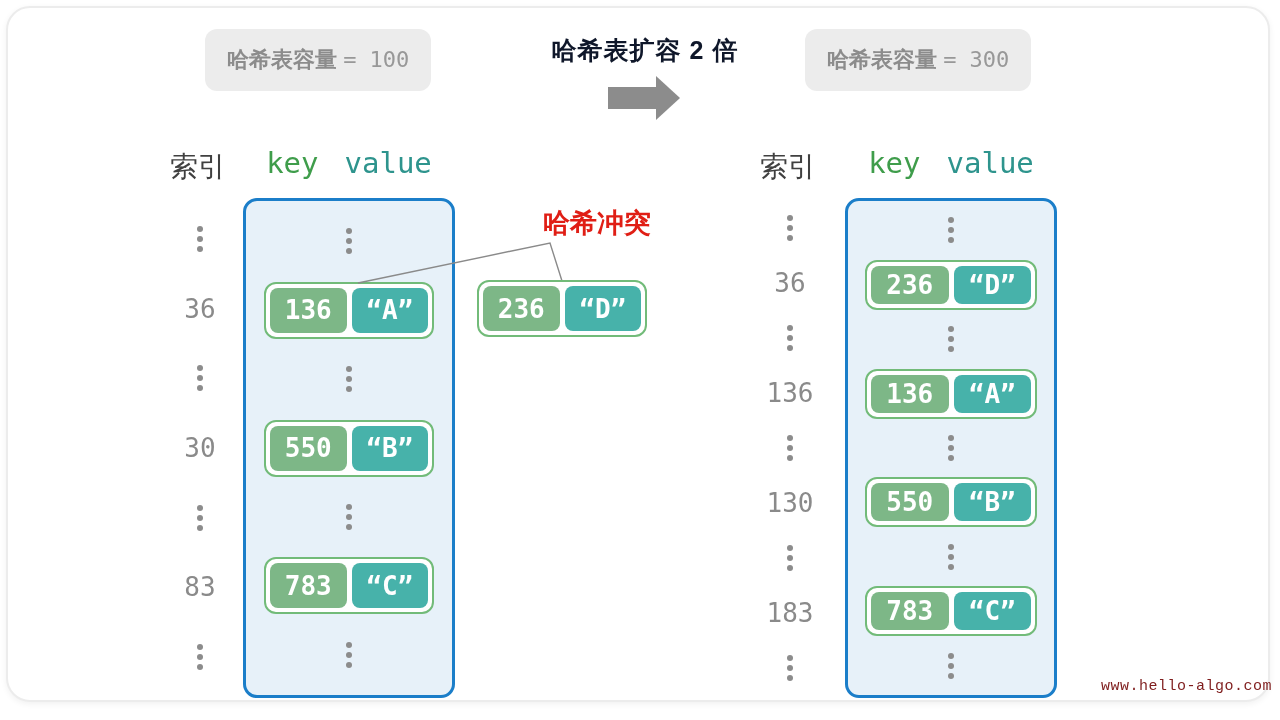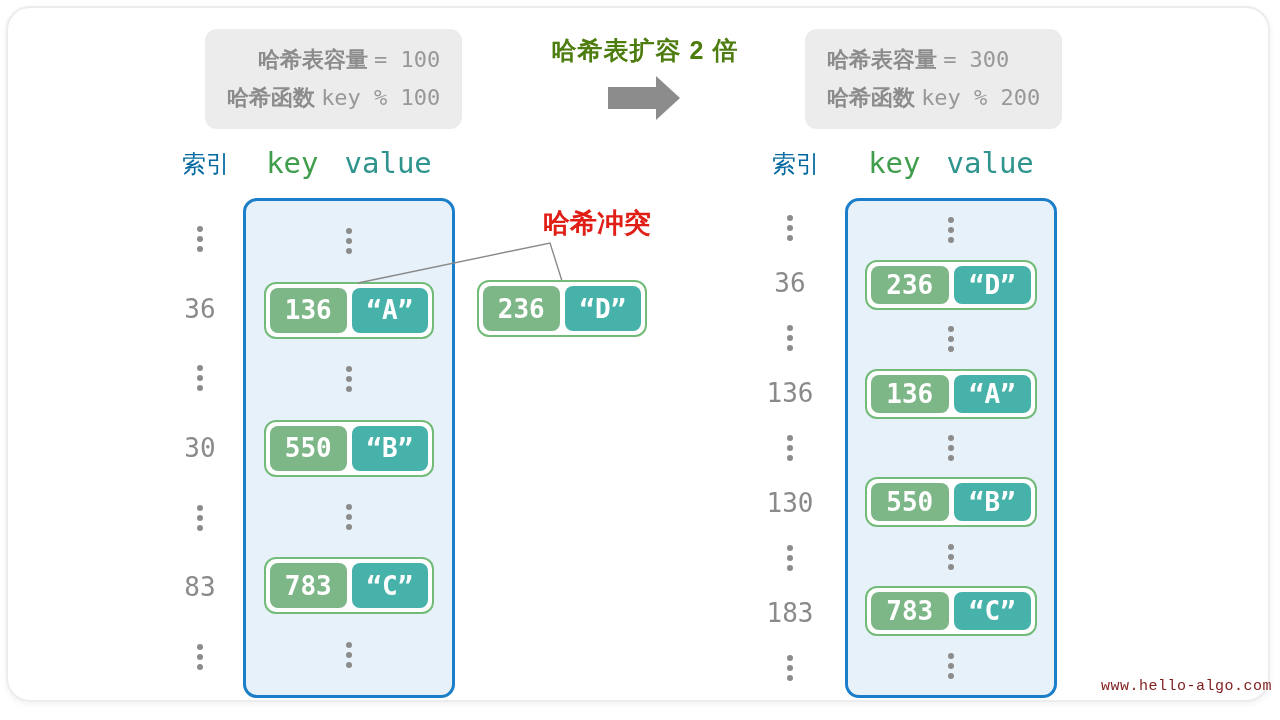--- a/index.html
+++ b/index.html
@@ -8,36 +8,36 @@
   
   .card{position:absolute;left:6px;top:6px;width:1264px;height:696px;background:#fff;
         border:2px solid #ececec;border-radius:24px;box-shadow:0 2px 6px rgba(0,0,0,.06);box-sizing:border-box;}
 
   
   .info-box{position:absolute;top:29px;background:#ececec;border-radius:12px;
             padding:12px 22px;line-height:38px;white-space:nowrap;}
   .info-line{font-size:22px;}
   .cn-label{font-weight:bold;color:#8c8c8c;}
   .info-val{font-family:"DejaVu Sans Mono",monospace;color:#989898;font-size:22px;}
-  #info-left{left:205px;text-align:right;}
+  #info-left{left:205px;}
   #info-right{left:805px;}
 
   
   .main-title{position:absolute;left:545px;top:34px;width:200px;text-align:center;
-              font-size:25px;font-weight:bold;color:#4d7c0f;letter-spacing:1px;white-space:nowrap;}
+              font-size:25px;font-weight:bold;color:#0f172a;letter-spacing:1px;white-space:nowrap;}
   .arrow-rect{position:absolute;left:608px;top:87px;width:48px;height:22px;background:#8c8c8c;}
   .arrow-tri{position:absolute;left:656px;top:76px;width:0;height:0;
              border-left:24px solid #8c8c8c;border-top:22px solid transparent;border-bottom:22px solid transparent;}
 
   
   .diagram{position:absolute;top:148px;width:285px;}
   #dleft{left:170px;}
   #dright{left:760px;}
-  .hdr-index{position:absolute;top:0;left:0;width:60px;text-align:right;
-             font-size:24px;color:#0369a1;}
+  .hdr-index{position:absolute;top:0;left:0;width:60px;text-align:left;
+             font-size:28px;color:#404040;}
   .hdr-kv{position:absolute;top:-2px;width:212px;text-align:center;
           font-family:"DejaVu Sans Mono",monospace;font-size:29px;white-space:nowrap;}
   #dleft .hdr-kv{left:73px;}
   #dright .hdr-kv{left:85px;}
   .kh{color:var(--key-header-green,#3f9d4b);margin-right:26px;}
   .vh{color:var(--value-header-teal,#2e948d);}
   .dbody{position:absolute;top:50px;display:flex;}
   #dleft .dbody{gap:13px;}
   #dright .dbody{gap:25px;}
   .index-col{width:60px;height:500px;display:flex;flex-direction:column;justify-content:space-evenly;align-items:center;}
@@ -71,30 +71,28 @@
   .watermark{position:absolute;left:1101px;top:678px;font-family:Liberation Mono, monospace;
              font-size:15px;color:#7f1d1d;letter-spacing:0.5px;}
 </style>
 </head>
 <body>
 
 <div class="card"></div>
 
 <div class="info-box" id="info-left">
   <div class="info-line"><span class="cn-label">哈希表容量</span> <span class="info-val">= 100</span></div>
-  <div class="info-line"><span class="cn-label">哈希函数</span> <span class="info-val">key % 100</span></div>
 </div>
 
 <div class="main-title">哈希表扩容 2 倍</div>
 <div class="arrow-rect"></div>
 <div class="arrow-tri"></div>
 
 <div class="info-box" id="info-right">
   <div class="info-line"><span class="cn-label">哈希表容量</span> <span class="info-val">= 300</span></div>
-  <div class="info-line"><span class="cn-label">哈希函数</span> <span class="info-val">key % 200</span></div>
 </div>
 
 <div class="diagram" id="dleft">
   <div class="hdr-index">索引</div>
   <div class="hdr-kv">
     <span class="kh">key</span><span class="vh">value</span>
   </div>
   <div class="dbody">
     <div class="index-col">
         <div class="trow">

